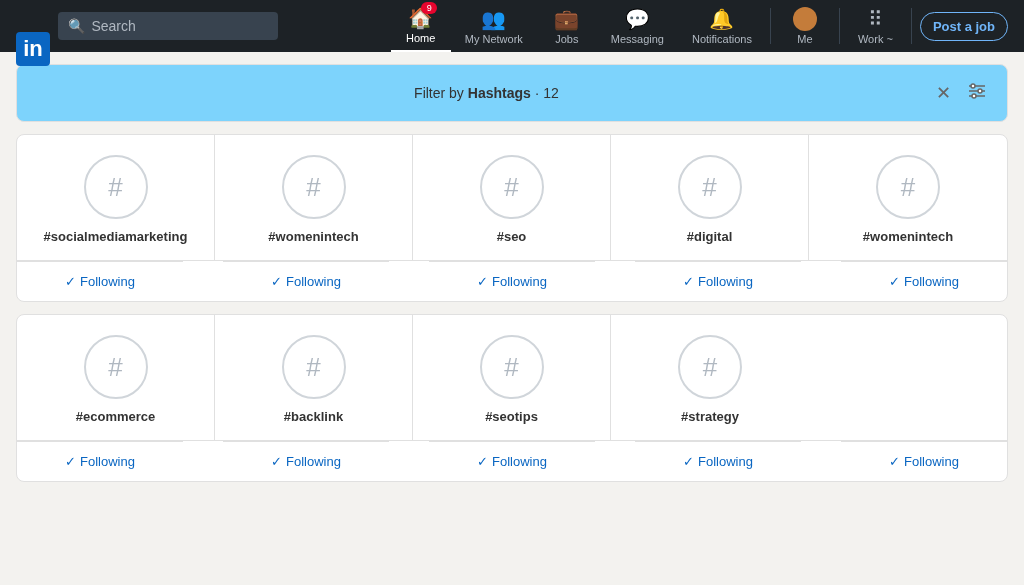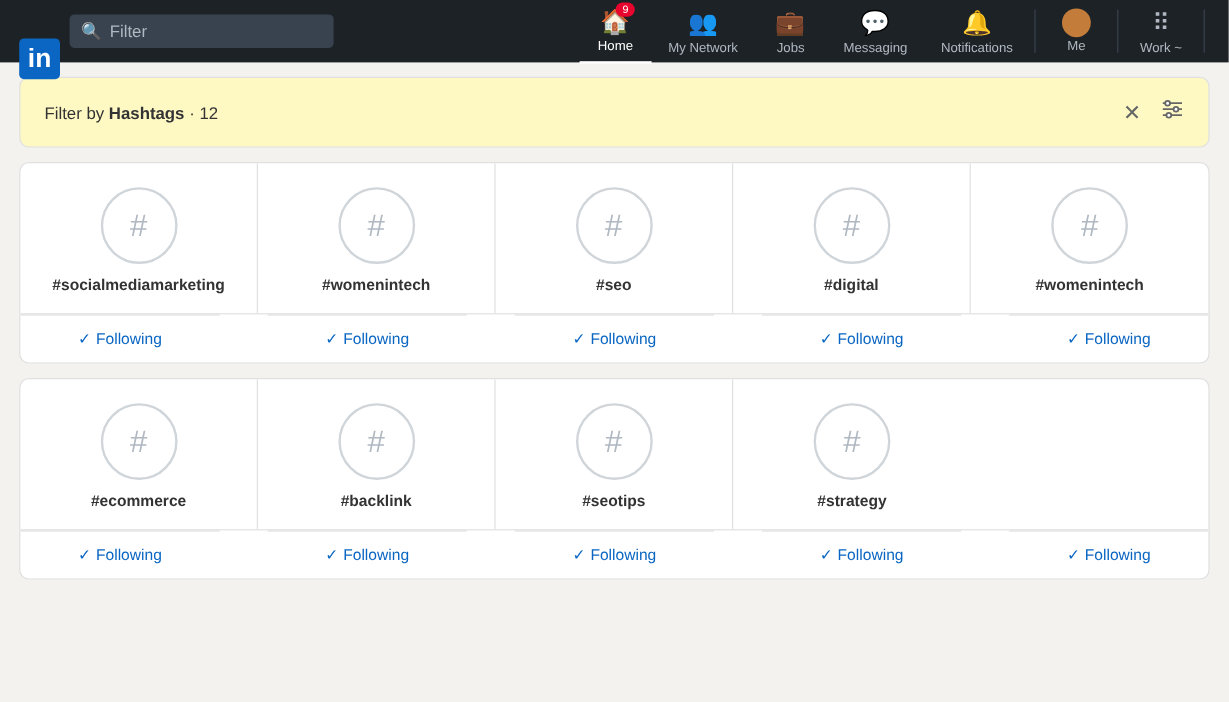--- a/index.html
+++ b/index.html
@@ -61,26 +61,27 @@
     }
     .nav-divider { width: 1px; height: 36px; background: #38434f; margin: 0 4px; }
     .nav-item-post { color: #70b5f9; font-size: 13px; font-weight: 600; padding: 6px 12px; border: 1px solid #70b5f9; border-radius: 16px; cursor: pointer; margin-left: 4px; }
     .avatar-nav { width: 24px; height: 24px; border-radius: 50%; background: #c47c3a; }
 
     
     .main { padding: 12px 16px; max-width: 1024px; }
 
     
     .filter-bar {
-      background: #fef9c3;
+      background: #7dd3fc;
       border: 1px solid #e0e0e0;
       border-radius: 8px;
       padding: 16px 20px;
       display: flex; align-items: center;
       margin-bottom: 12px;
+      text-align: center;
     }
     .filter-text { font-size: 14px; color: #333; flex: 1; }
     .filter-text strong { font-weight: 600; }
     .filter-icons { display: flex; align-items: center; gap: 16px; }
     .filter-close { color: #666; font-size: 18px; cursor: pointer; }
     .filter-sliders { color: #666; font-size: 16px; cursor: pointer; }
 
     
     .hashtag-grid {
       background: white;
@@ -157,21 +158,21 @@
       transform: rotate(8deg);
     }
   </style>
 </head>
 <body>
 
 <nav class="navbar">
   <div class="linkedin-logo">in</div>
   <div class="search-bar">
     <span class="search-icon-nav">🔍</span>
-    <span>Filter</span>
+    <span>Search</span>
   </div>
   <div class="nav-links">
     <a class="nav-item active">
       <span class="nav-icon">
         🏠
         <span class="badge">9</span>
       </span>
       <span>Home</span>
     </a>
     <a class="nav-item">
@@ -196,20 +197,21 @@
         <div class="avatar-nav"></div>
       </span>
       <span>Me</span>
     </a>
     <div class="nav-divider"></div>
     <a class="nav-item">
       <span class="nav-icon">⠿</span>
       <span>Work ~</span>
     </a>
     <div class="nav-divider"></div>
+    <a class="nav-item-post">Post a job</a>
   </div>
 </nav>
 
 <div class="main">
 
   <div class="filter-bar">
     <div class="filter-text">
       <span>Filter by </span><strong>Hashtags</strong> <span>· 12</span>
     </div>
     <div class="filter-icons">

